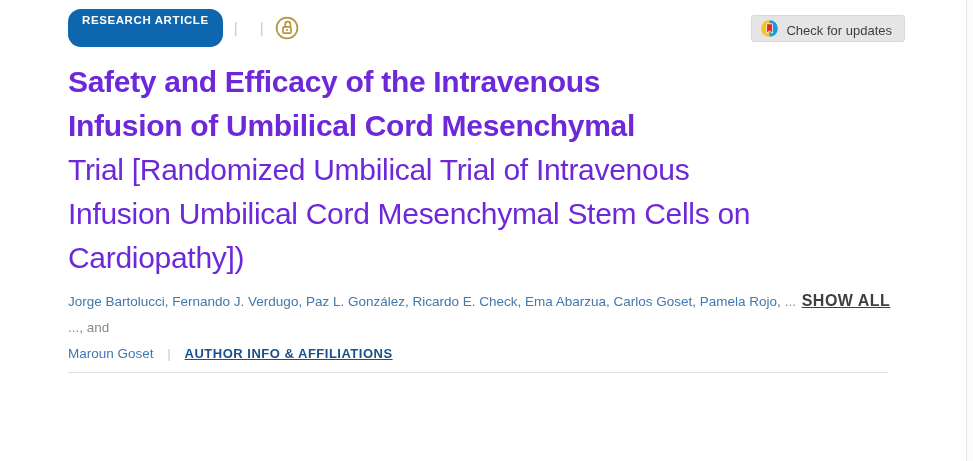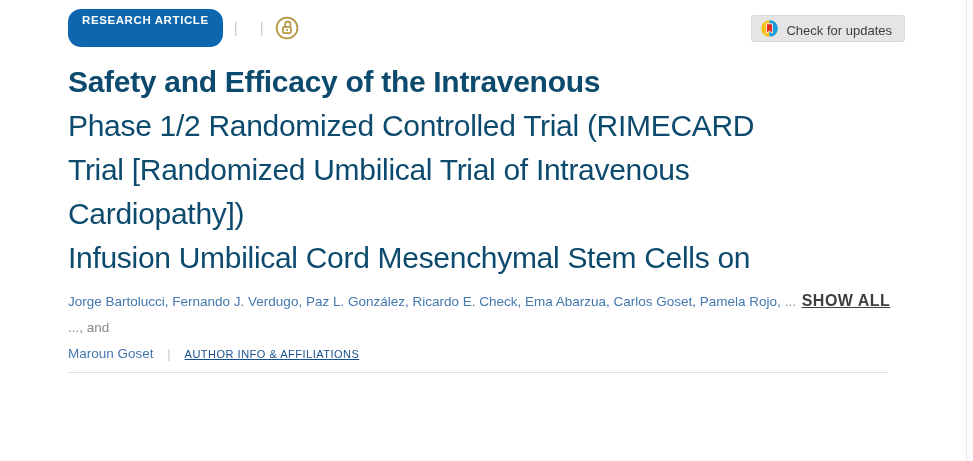--- a/index.html
+++ b/index.html
@@ -25,36 +25,36 @@
   .published{color:#8e8e8e;font-weight:700;font-size:13.5px;letter-spacing:.1px;}
   .oa-icon{display:flex;align-items:center;}
   .check-btn{
     position:absolute;right:0;top:1px;display:flex;align-items:flex-end;gap:7px;
     background:#e5e5e5;border:1px solid #d9d9d9;border-radius:3px;
     padding:3px 12px 3px 8px;font-size:13px;color:#3f3f3f;cursor:pointer;
     font-family:"Liberation Sans",sans-serif;
   }
 
   
-  .title{margin-top:19px;color:#0c4a6e;font-size:30px;line-height:44px;letter-spacing:-.3px;}
+  .title{margin-top:19px;color:#6d28d9;font-size:30px;line-height:44px;letter-spacing:-.3px;}
   .title-line{white-space:nowrap;}
   .title-line .b{font-weight:700;}
   .title-line .r{font-weight:400;}
 
   
   .authors{margin-top:8px;font-size:13.5px;line-height:26px;color:#8a8a8a;}
   .author-names{color:#4377ad;cursor:pointer;}
   .dots{color:#8a8a8a;}
   .show-all{
     color:#3f3f3f;font-weight:700;font-size:16px;letter-spacing:.5px;
     text-decoration:underline;cursor:pointer;margin:0 2px;
   }
   .authors .sep2{color:#c9c9c9;margin:0 10px;}
   .info-link{
-    color:#17508c;font-weight:400;font-size:11px;letter-spacing:.5px;
+    color:#17508c;font-weight:700;font-size:13px;letter-spacing:.5px;
     text-decoration:underline;cursor:pointer;
   }
 
   
   .divider{border:none;border-top:1px solid #e0e0e0;margin:5px 0 0 0;width:820px;}
 </style>
 </head>
 <body>
 
 <div class="content">
@@ -78,24 +78,24 @@
           <path d="M12 1.5 a10.5 10.5 0 0 1 0 21 z" fill="#199bd7"></path>
           <path d="M8.3 6 h7.4 v12 l-3.7 -2.8 l-3.7 2.8 z" fill="#e02b20" stroke="#ffffff" stroke-width="1"></path>
         </svg>
       </span>
       <span>Check for updates</span>
     </button>
   </div>
 
   <h1 class="title" style="margin:19px 0 0 0;">
     <div class="title-line"><span class="b">Safety and Efficacy of the Intravenous</span> <span class="r"></span></div>
-    <div class="title-line"><span class="b"></span><span class="r">Phase 1/2 Randomized Controlled Trial (RIMECARD</span></div>
+    <div class="title-line"><span class="b">Infusion of Umbilical Cord Mesenchymal</span> <span class="r"></span></div>
     <div class="title-line"><span class="b"></span><span class="r">Trial [Randomized Umbilical Trial of Intravenous</span></div>
+    <div class="title-line"><span class="b"></span><span class="r">Infusion Umbilical Cord Mesenchymal Stem Cells on</span></div>
     <div class="title-line"><span class="b"></span><span class="r">Cardiopathy])</span></div>
-    <div class="title-line"><span class="b"></span><span class="r">Infusion Umbilical Cord Mesenchymal Stem Cells on</span></div>
   </h1>
 
   <div class="authors">
     <div>
       <span class="author-names">Jorge Bartolucci, Fernando J. Verdugo, Paz L. González, Ricardo E. Check, Ema Abarzua, Carlos Goset, Pamela Rojo,</span>
       <span class="dots">...</span>
       <span class="show-all">SHOW ALL</span>
       <span class="dots">..., and</span>
     </div>
     <div>

